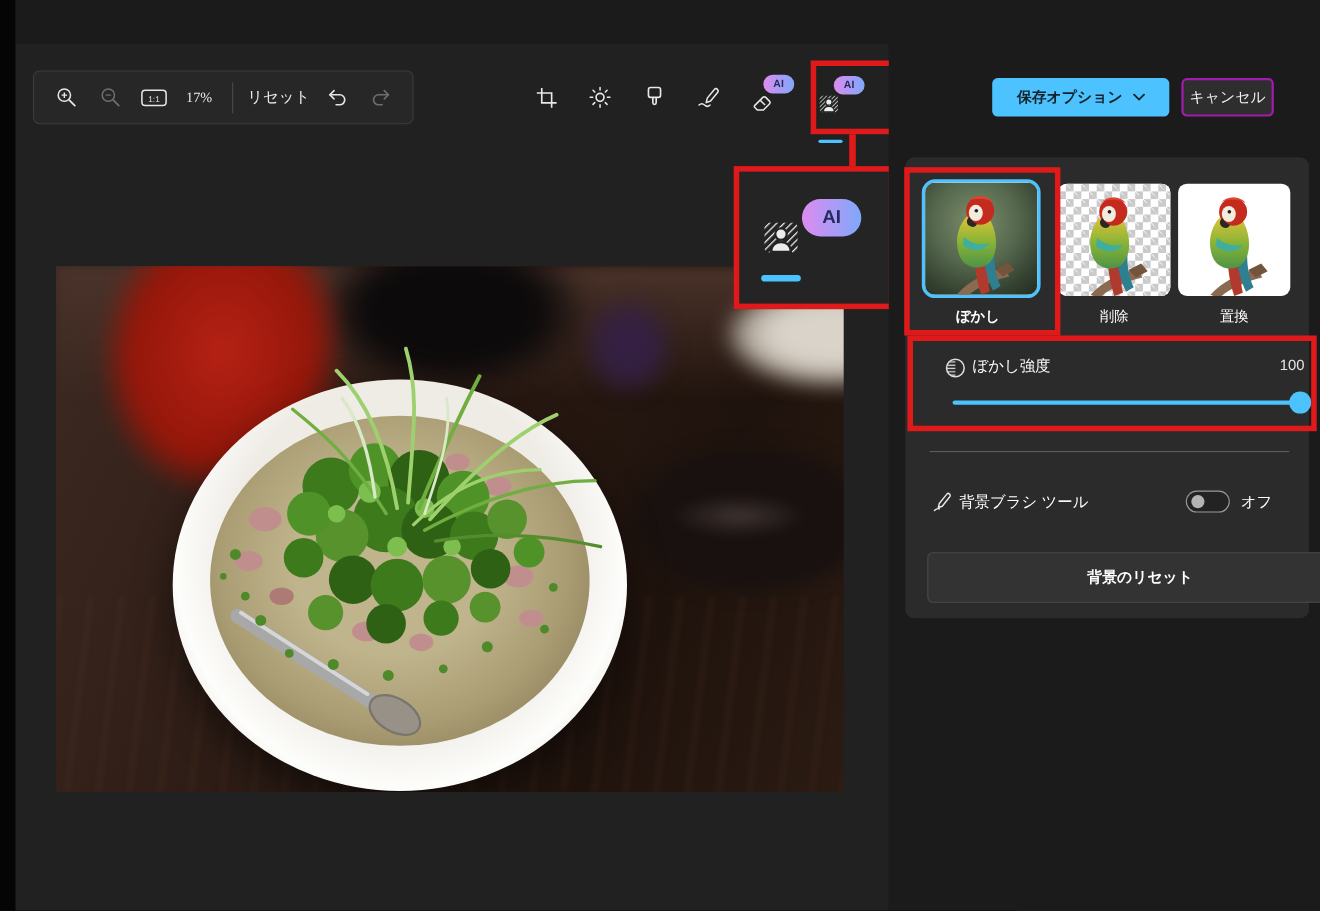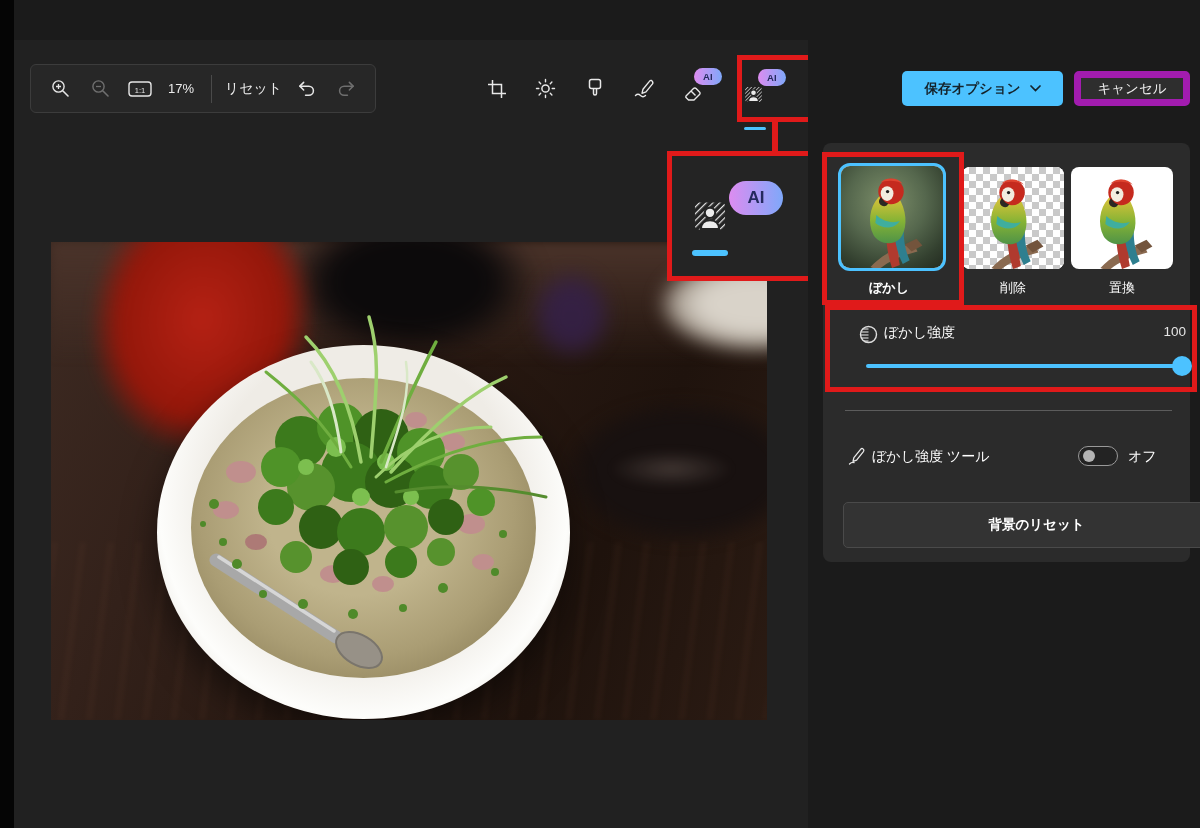--- a/index.html
+++ b/index.html
@@ -23,36 +23,36 @@
 
   
   .tool-group{left:16px;top:24px;width:346px;height:49px;background:#272727;border:1px solid #3c3c3c;
               border-radius:6px;display:flex;align-items:center;padding:0 10px;box-sizing:border-box;gap:2px;}
   .tg-item{height:36px;min-width:38px;display:flex;align-items:center;justify-content:center;border-radius:4px;
            color:#e6e6e6;font-size:13px;}
   .tg-item.dim{color:#6f6f6f;}
   .tg-item.clickable{cursor:pointer;}
   .tg-divider{width:1px;height:28px;background:#4a4a4a;margin:0 8px;}
   .reset-txt{font-size:14px;color:#ececec;padding:0 6px;white-space:nowrap;text-align:center;}
-  .zoom-pct{font-size:13px;color:#ececec;min-width:40px;text-align:center;}
+  .zoom-pct{font-size:13px;color:#ececec;min-width:40px;text-align:center;font-family:Liberation Serif, serif;}
 
   
   .edit-tools{left:458px;top:24px;height:60px;display:flex;align-items:flex-start;z-index:5;}
   .et-item{position:relative;width:49px;height:49px;display:flex;align-items:center;justify-content:center;
            color:#e8e8e8;cursor:pointer;}
   .et-wide{width:62px;}
   .ai-pill{position:absolute;width:28px;height:17px;border-radius:9px;
            background:linear-gradient(90deg,#dd8cf0,#7fa8fa);color:#242a5e;font-size:9.5px;font-weight:bold;
            display:flex;align-items:center;justify-content:center;letter-spacing:.3px;}
   .et-underline{position:absolute;left:14px;top:63px;width:22px;height:3px;border-radius:2px;background:#4cc2ff;}
 
   
   .save-btn{left:94px;top:31px;width:161px;height:35px;background:#4cc2ff;border-radius:5px;color:#14222a;
             font-size:13.5px;font-weight:bold;display:flex;align-items:center;justify-content:center;gap:9px;cursor:pointer;}
-  .cancel-btn{left:266px;top:31px;width:116px;height:35px;background:#2e2e2e;border:7px solid #a21caf;border-radius:5px;
+  .cancel-btn{left:266px;top:31px;width:84px;height:35px;background:#2e2e2e;border:2px solid #a21caf;border-radius:5px;
               color:#f0f0f0;font-size:13.5px;display:flex;align-items:center;justify-content:center;box-sizing:border-box;cursor:pointer;}
 
   
   .anno{border:5px solid #e01a1a;box-sizing:border-box;z-index:12;pointer-events:none;}
   .anno-toolbar{left:723px;top:15px;width:88px;height:67px;}
   .anno-connector{left:758px;top:82px;width:6px;height:30px;background:#e01a1a;z-index:12;}
   .anno-callout{left:653px;top:111px;width:146px;height:130px;background:#242424;}
   .anno-thumb{left:-1px;top:9px;width:142px;height:153px;}
   .anno-slider{left:2px;top:162px;width:372px;height:87px;}
 
@@ -403,21 +403,21 @@
         </div>
       </div>
 
       <div class="panel-divider"></div>
 
       <div class="brush-row">
         <svg class="br-icon" width="19" height="19" viewBox="0 0 19 19">
           <path d="M15.5 1.5 c1.4 1 1.7 2 .9 3.1 l-6.8 8.6 -3.6 1.2 .9 -3.7 6.7 -8.3 c.6 -.8 1.2 -1.1 1.9 -.9 z" fill="none" stroke="#e8e8e8" stroke-width="1.3" stroke-linejoin="round"></path>
           <path d="M2.5 17 q2 -2 4.5 -1.5" fill="none" stroke="#e8e8e8" stroke-width="1.3" stroke-linecap="round"></path>
         </svg>
-        <span class="br-label">ぼかし強度 ツール</span>
+        <span class="br-label">背景ブラシ ツール</span>
         <div class="toggle">
           <div class="toggle-knob"></div>
         </div>
         <span class="toggle-state">オフ</span>
       </div>
 
       <div class="reset-bg-btn">背景のリセット</div>
 
       <div class="abs anno anno-thumb"></div>
       <div class="abs anno anno-slider"></div>

